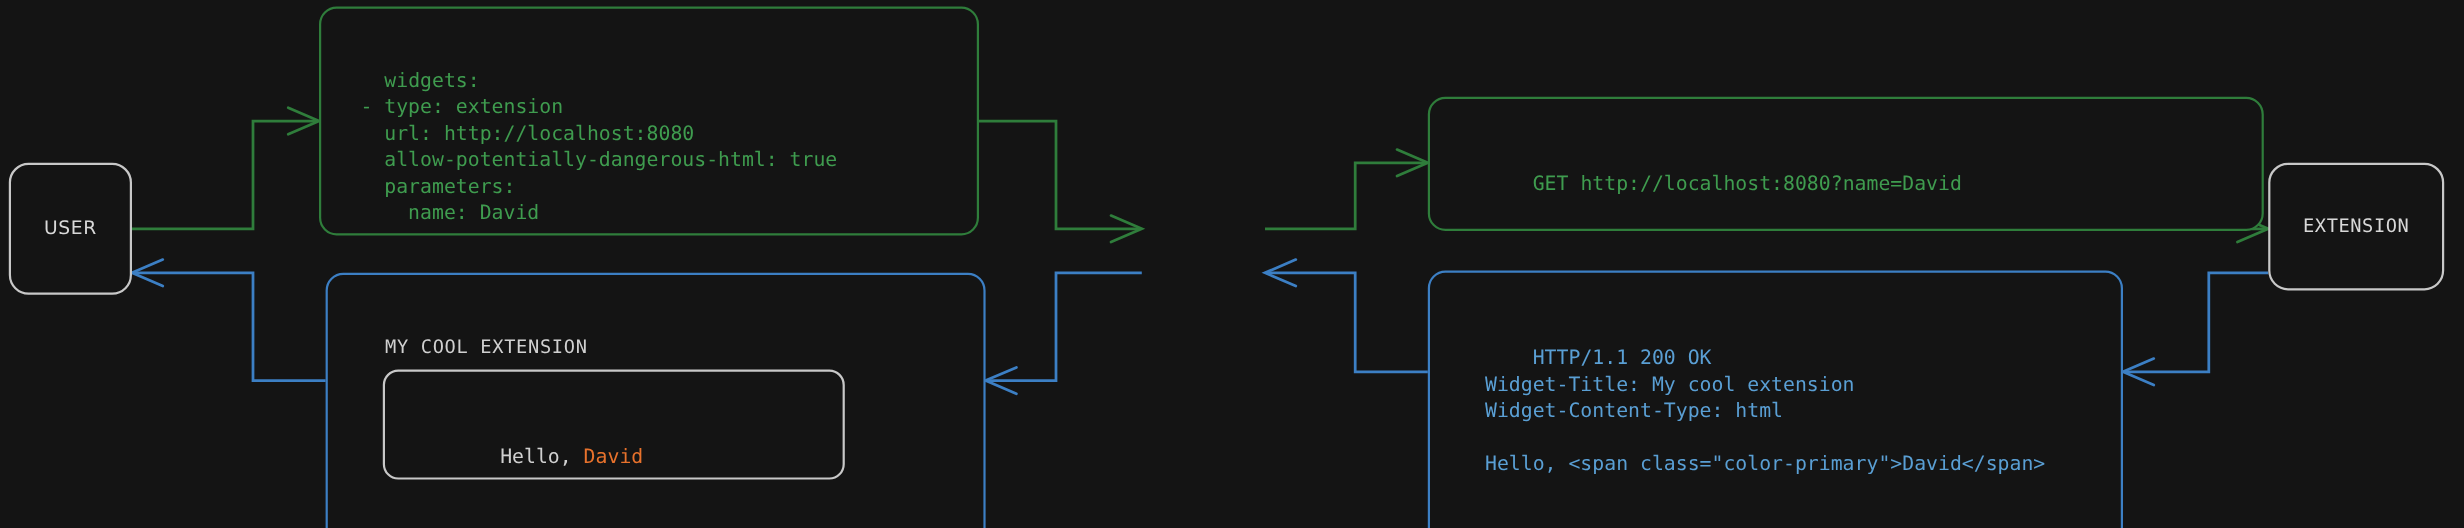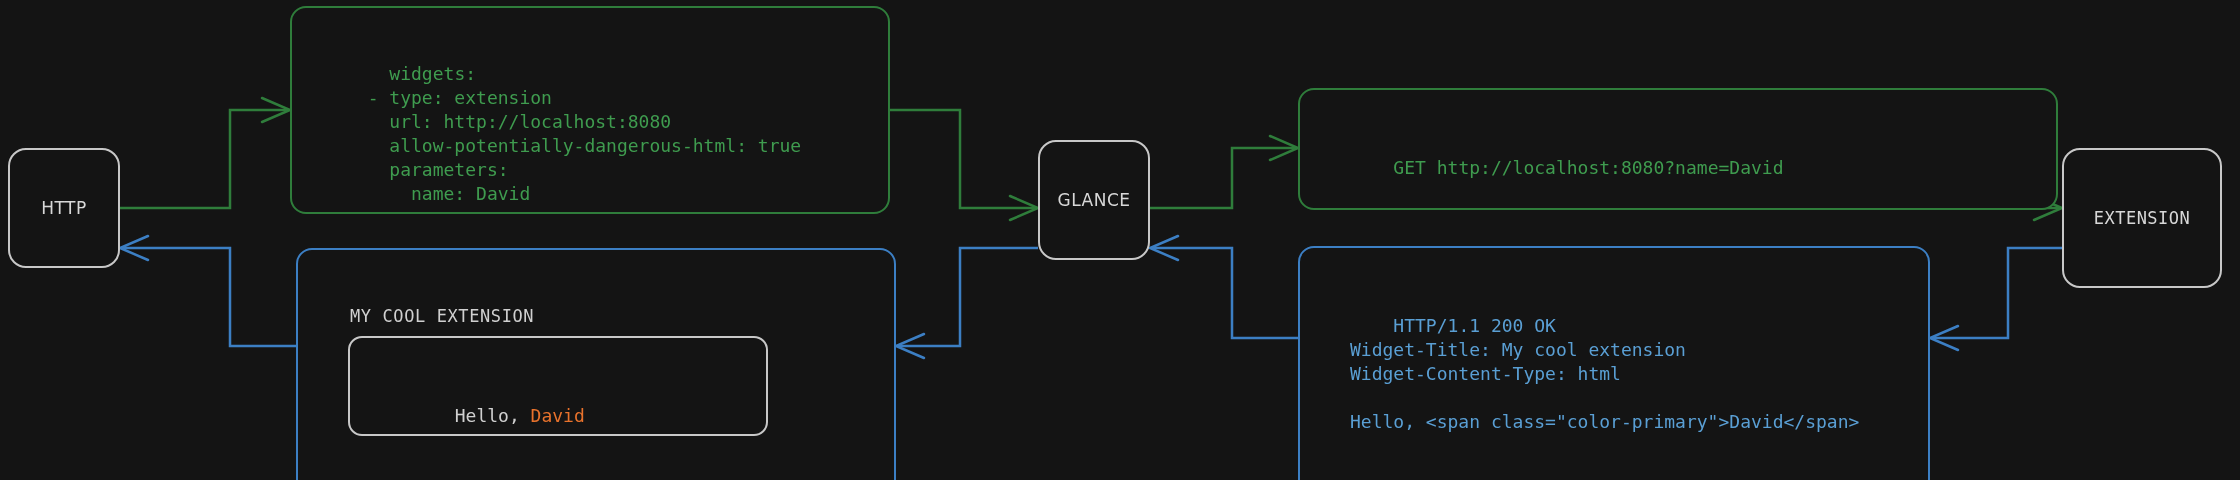--- a/index.html
+++ b/index.html
@@ -40,37 +40,37 @@
     font-family: "DejaVu Sans", "Liberation Sans", sans-serif;
     font-size: 17px;
   }
   .node.mono {
     font-family: "DejaVu Sans Mono", "Liberation Mono", monospace;
     font-size: 17px;
   }
 
   #node-user     { left: 8px;    top: 148px; width: 112px; height: 120px; }
   #node-glance   { left: 1038px; top: 140px; width: 112px; height: 120px; }
-  #node-extension{ left: 2062px; top: 148px; width: 160px; height: 140px; }
+  #node-extension{ left: 2062px; top: 148px; width: 160px; height: 116px; }
 
   
   .msgbox {
     position: absolute;
     box-sizing: border-box;
     border: 2px solid;
     border-radius: 16px;
     background: #141414;
     font-family: "DejaVu Sans Mono", "Liberation Mono", monospace;
     white-space: pre;
     line-height: 24px;
   }
   .msgbox.green { border-color: #2f7d3b; color: #3f9c4f; }
   .msgbox.blue  { border-color: #3c7fc4; color: #5a9fd4; }
 
-  #box-yaml     { left: 290px;  top: 6px;   width: 600px; height: 208px; padding: 30px 0 0 54px; font-size: 18px; }
+  #box-yaml     { left: 290px;  top: 6px;   width: 600px; height: 208px; padding: 30px 0 0 14px; font-size: 18px; }
   #box-get      { left: 1298px; top: 88px;  width: 760px; height: 122px; padding: 42px 0 0 50px; font-size: 18px; }
   #box-response { left: 1298px; top: 246px; width: 632px; height: 272px; padding: 42px 0 0 50px; font-size: 18px; }
 
   
   #box-widget {
     left: 296px; top: 248px; width: 600px; height: 251px;
     padding: 0;
   }
   #widget-title {
     position: absolute;
@@ -145,26 +145,23 @@
 
       <g stroke="#3c7fc4">
         <path d="M 296 346 L 230 346 L 230 248 L 122 248"></path>
         <path d="M 148 236 L 120 248 L 148 260" stroke-linecap="round"></path>
       </g>
 
     </g>
   </svg>
 
   <div class="node sans" id="node-user">
-    <span>HTTP</span>
+    <span>USER</span>
   </div>
 
-  <div class="node sans" id="node-glance">
-    <span>GLANCE</span>
-  </div>
 
   <div class="node mono" id="node-extension">
     <span>EXTENSION</span>
   </div>
 
   <div class="msgbox green" id="box-yaml">
     <span>widgets:
   - type: extension
     url: http://localhost:8080
     allow-potentially-dangerous-html: true

